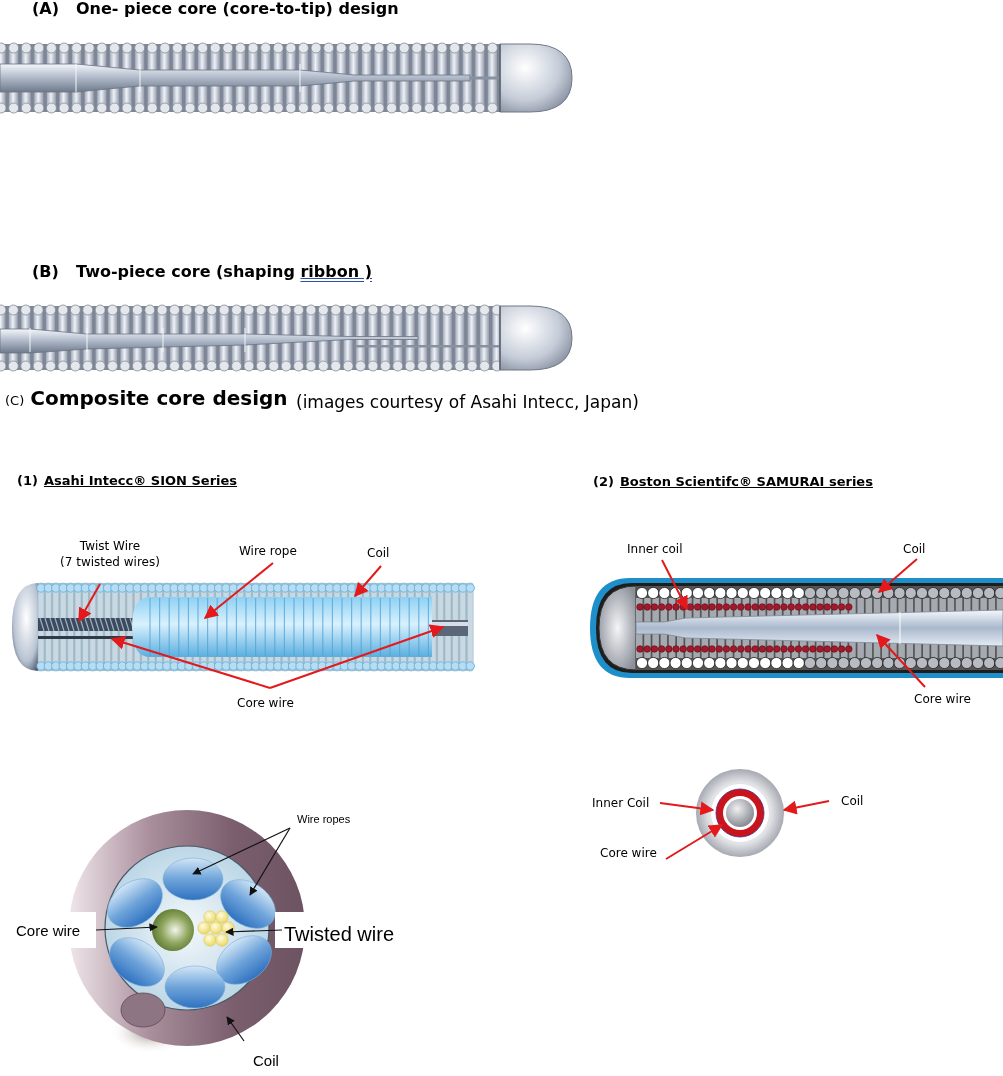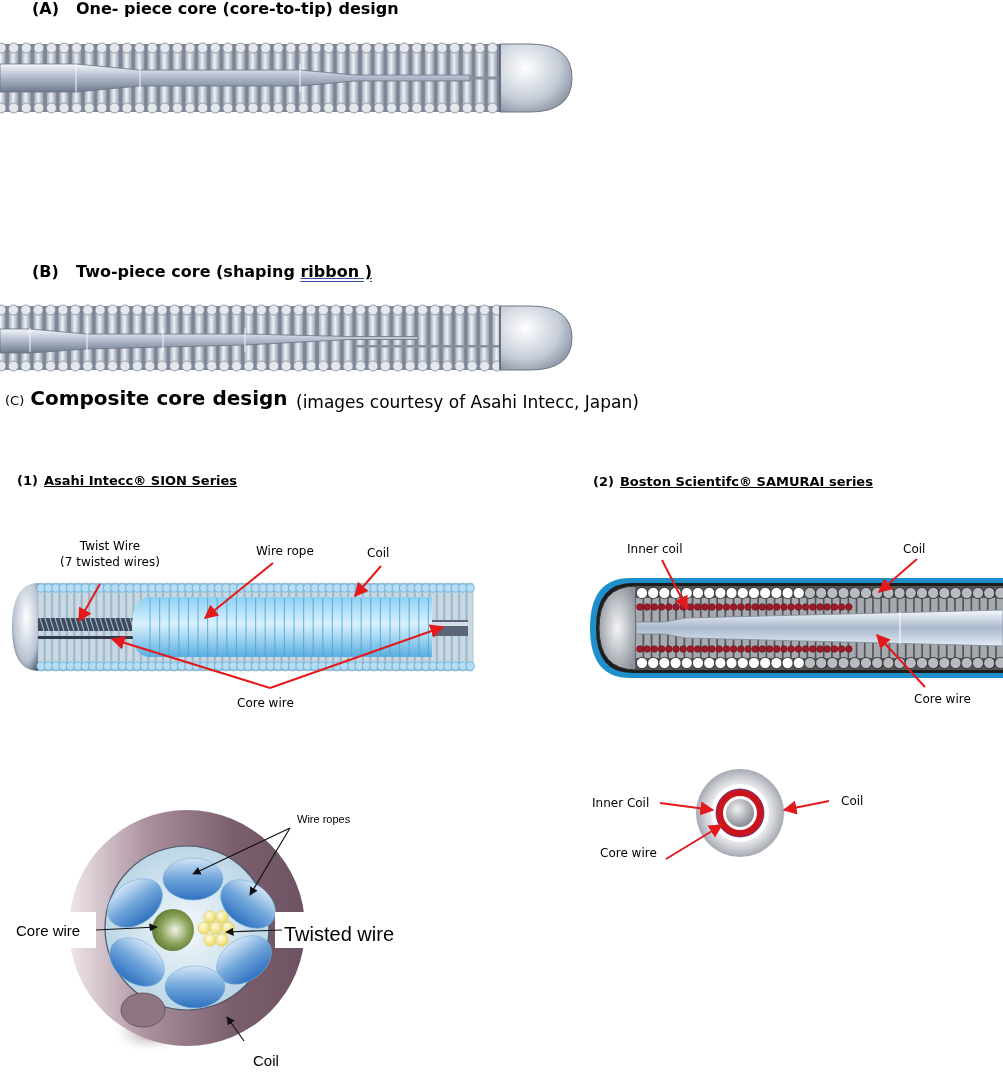--- a/index.html
+++ b/index.html
@@ -584,21 +584,21 @@
     <line x1="409.2000000000003" y1="18" x2="409.2000000000003" y2="76" stroke="#4aa2d6" stroke-width="1.2" opacity="0.7"></line>
     <line x1="418.8000000000003" y1="18" x2="418.8000000000003" y2="76" stroke="#4aa2d6" stroke-width="1.2" opacity="0.7"></line>
     <line x1="428.4000000000003" y1="18" x2="428.4000000000003" y2="76" stroke="#4aa2d6" stroke-width="1.2" opacity="0.7"></line>
     <rect x="432" y="40" width="36" height="16" fill="#5b6678"></rect>
     <rect x="432" y="42" width="36" height="4" fill="#d7dee8"></rect>
   </svg>
 <div class="abs lbl c" style="left:40px;top:539px;width:140px;">
   <div>Twist Wire</div>
   <div>(7 twisted wires)</div>
 </div>
-<div class="abs lbl" style="left:239px;top:544px;margin-left:17px;">Wire rope</div>
+<div class="abs lbl" style="left:239px;top:544px;">Wire rope</div>
 <div class="abs lbl" style="left:367px;top:546px;">Coil</div>
 <div class="abs lbl" style="left:237px;top:696px;">Core wire</div>
 <svg style="left:0;top:0;" width="1003" height="1076">
   <defs>
     <marker id="ar" viewBox="0 0 10 10" refX="9" refY="5" markerWidth="7" markerHeight="7" orient="auto">
         <path d="M0,0 L10,5 L0,10 z" fill="#e3191c"></path>
       </marker>
     <marker id="ak" viewBox="0 0 10 10" refX="9" refY="5" markerWidth="7" markerHeight="7" orient="auto">
         <path d="M0,0 L10,5 L0,10 z" fill="#111"></path>
       </marker>

